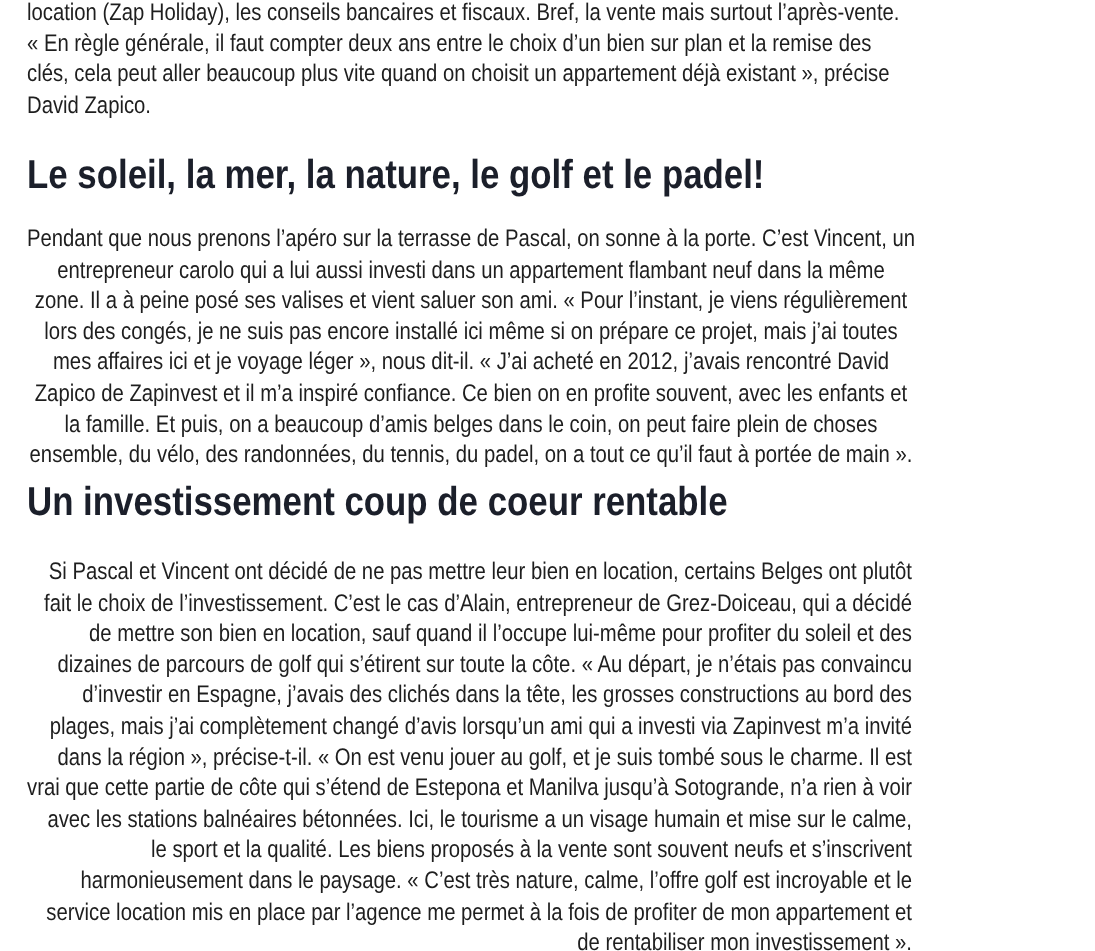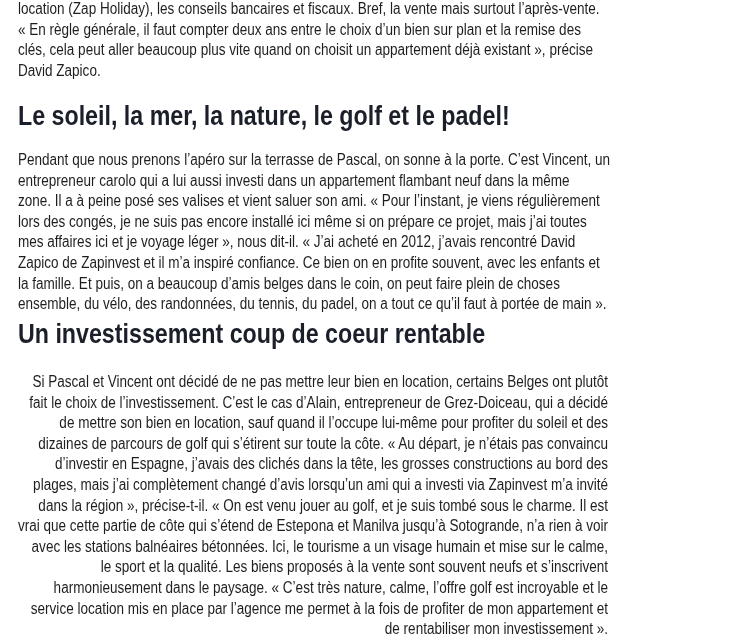--- a/index.html
+++ b/index.html
@@ -27,21 +27,21 @@
 
   <div class="para" style="top:-1px;">
     <span class="line" style="transform:scaleX(0.845);">location (Zap Holiday), les conseils bancaires et fiscaux. Bref, la vente mais surtout l’après-vente.</span>
     <span class="line" style="transform:scaleX(0.845);">« En règle générale, il faut compter deux ans entre le choix d’un bien sur plan et la remise des</span>
     <span class="line" style="transform:scaleX(0.845);">clés, cela peut aller beaucoup plus vite quand on choisit un appartement déjà existant », précise</span>
     <span class="line" style="transform:scaleX(0.845);">David Zapico.</span>
   </div>
 
   <h2 class="heading" style="top:100px; transform:scaleX(0.86);">Le soleil, la mer, la nature, le golf et le padel!</h2>
 
-  <div class="para" style="top:150px;">
+  <div class="para" style="top:150px;text-align:center;">
     <span class="line" style="transform:scaleX(0.845);">Pendant que nous prenons l’apéro sur la terrasse de Pascal, on sonne à la porte. C’est Vincent, un</span>
     <span class="line" style="transform:scaleX(0.845);">entrepreneur carolo qui a lui aussi investi dans un appartement flambant neuf dans la même</span>
     <span class="line" style="transform:scaleX(0.845);">zone. Il a à peine posé ses valises et vient saluer son ami. « Pour l’instant, je viens régulièrement</span>
     <span class="line" style="transform:scaleX(0.845);">lors des congés, je ne suis pas encore installé ici même si on prépare ce projet, mais j’ai toutes</span>
     <span class="line" style="transform:scaleX(0.845);">mes affaires ici et je voyage léger », nous dit-il. « J’ai acheté en 2012, j’avais rencontré David</span>
     <span class="line" style="transform:scaleX(0.845);">Zapico de Zapinvest et il m’a inspiré confiance. Ce bien on en profite souvent, avec les enfants et</span>
     <span class="line" style="transform:scaleX(0.845);">la famille. Et puis, on a beaucoup d’amis belges dans le coin, on peut faire plein de choses</span>
     <span class="line" style="transform:scaleX(0.845);">ensemble, du vélo, des randonnées, du tennis, du padel, on a tout ce qu’il faut à portée de main ».</span>
   </div>
 

